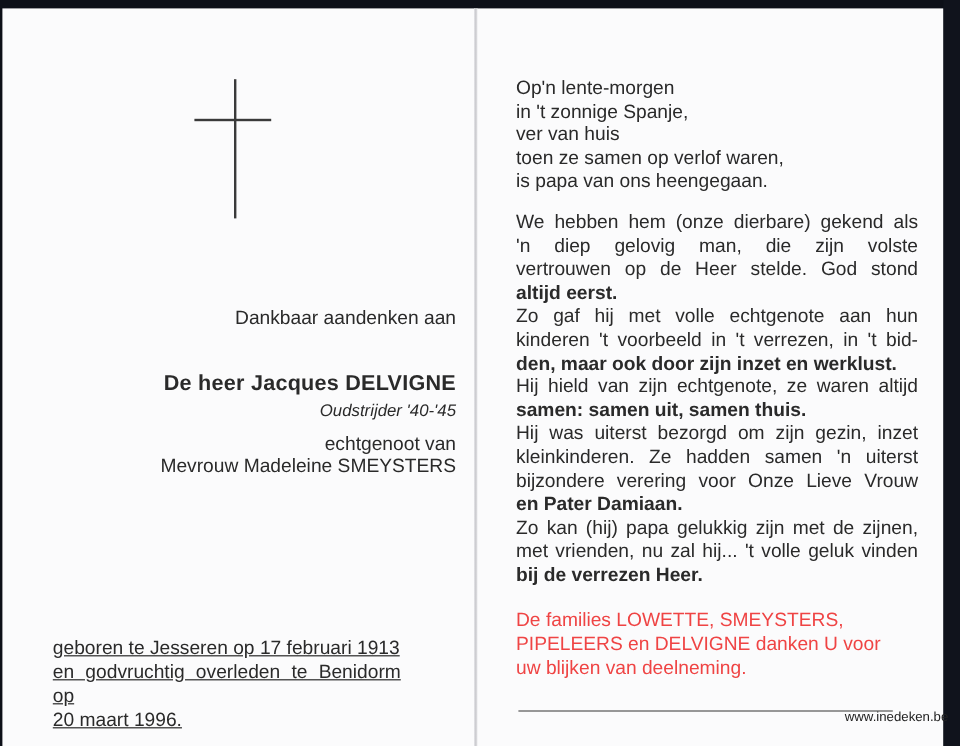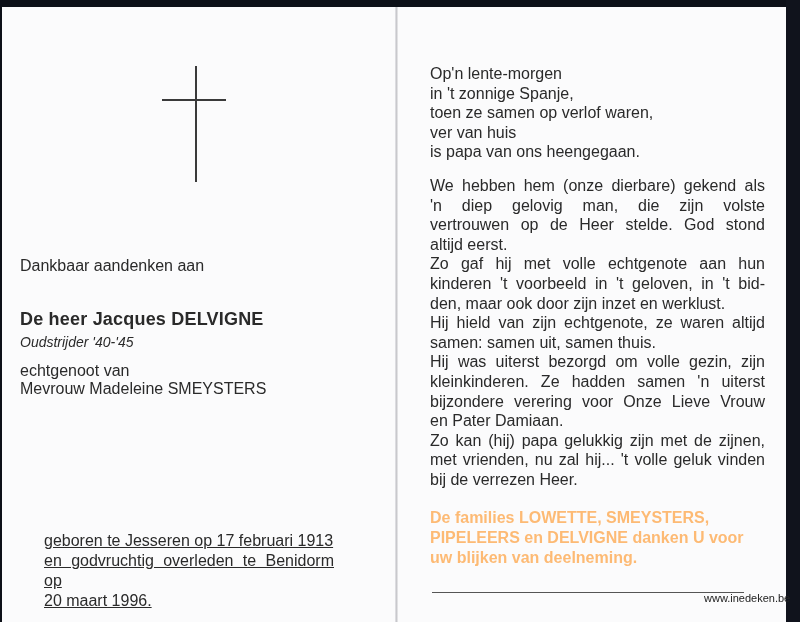--- a/index.html
+++ b/index.html
@@ -15,41 +15,41 @@
     position: absolute; left: 395px; top: 7px; width: 3px; height: 615px;
     background: linear-gradient(to right, #e6e6ea, #c8c8cc, #eeeeF0);
   }
   .right-edge {
     position: absolute; left: 786px; top: 0; width: 14px; height: 622px;
     background: #10131c;
   }
   .cross-v { position: absolute; left: 195px; top: 66px; width: 2px; height: 116px; background: #3a3a3a; }
   .cross-h { position: absolute; left: 162px; top: 99px; width: 64px; height: 2px; background: #3a3a3a; }
 
-  .left-block { position: absolute; left: 20px; width: 360px; text-align: left; }
+  .left-block { position: absolute; left: 20px; width: 360px; text-align: right; }
   .intro { top: 257px; font-size: 16px; }
   .name { top: 309px; font-size: 18px; font-weight: bold; letter-spacing: 0.2px; }
   .subtitle { top: 334px; font-size: 14px; font-style: italic; }
   .spouse-pre { top: 362px; font-size: 16px; }
   .spouse { top: 380px; font-size: 16px; }
 
   .dates {
     position: absolute; left: 44px; top: 531px; width: 290px; font-size: 16px;
     line-height: 20px; text-align: justify;
   }
   .dates span { display: block; text-decoration: underline; }
 
   .poem { position: absolute; left: 430px; top: 64px; font-size: 16px; line-height: 19.5px; }
   .poem span { display: block; white-space: nowrap; }
 
   .body-text { position: absolute; left: 430px; top: 176px; width: 335px; font-size: 16px; line-height: 19.6px; }
   .body-text span { display: block; white-space: nowrap; text-align: justify; text-align-last: justify; }
-  .body-text span.last { text-align-last: left; }
+  .body-text span.last { text-align-last: left; font-weight: bold; }
 
-  .thanks { position: absolute; left: 430px; top: 508px; font-size: 16px; line-height: 20px; font-weight: bold; color: #fdba74; }
+  .thanks { position: absolute; left: 430px; top: 508px; font-size: 16px; line-height: 20px; font-weight: normal; color: #ef4444; }
   .thanks span { display: block; white-space: nowrap; }
 
   .footer-rule { position: absolute; left: 432px; top: 592px; width: 312px; height: 1px; background: #555; }
   .footer { position: absolute; left: 432px; top: 627px; font-size: 10.5px; color: #333; white-space: nowrap; font-weight: bold; }
   .watermark { position: absolute; left: 704px; top: 592px; font-size: 11px; color: #222; white-space: nowrap; }
 </style>
 </head>
 <body>
 
 <div class="card"></div>
@@ -69,36 +69,36 @@
 
 <div class="dates">
   <span>geboren te Jesseren op 17 februari 1913</span>
   <span>en godvruchtig overleden te Benidorm op</span>
   <span>20 maart 1996.</span>
 </div>
 
 <div class="poem">
   <span>Op'n lente-morgen</span>
   <span>in 't zonnige Spanje,</span>
+  <span>ver van huis</span>
   <span>toen ze samen op verlof waren,</span>
-  <span>ver van huis</span>
   <span>is papa van ons heengegaan.</span>
 </div>
 
 <div class="body-text">
   <span>We hebben hem (onze dierbare) gekend als</span>
   <span>'n diep gelovig man, die zijn volste</span>
   <span>vertrouwen op de Heer stelde. God stond</span>
   <span class="last">altijd eerst.</span>
   <span>Zo gaf hij met volle echtgenote aan hun</span>
-  <span>kinderen 't voorbeeld in 't geloven, in 't bid-</span>
+  <span>kinderen 't voorbeeld in 't verrezen, in 't bid-</span>
   <span class="last">den, maar ook door zijn inzet en werklust.</span>
   <span>Hij hield van zijn echtgenote, ze waren altijd</span>
   <span class="last">samen: samen uit, samen thuis.</span>
-  <span>Hij was uiterst bezorgd om volle gezin, zijn</span>
+  <span>Hij was uiterst bezorgd om zijn gezin, inzet</span>
   <span>kleinkinderen. Ze hadden samen 'n uiterst</span>
   <span>bijzondere verering voor Onze Lieve Vrouw</span>
   <span class="last">en Pater Damiaan.</span>
   <span>Zo kan (hij) papa gelukkig zijn met de zijnen,</span>
   <span>met vrienden, nu zal hij... 't volle geluk vinden</span>
   <span class="last">bij de verrezen Heer.</span>
 </div>
 
 <div class="thanks">
   <span>De families LOWETTE, SMEYSTERS,</span>

